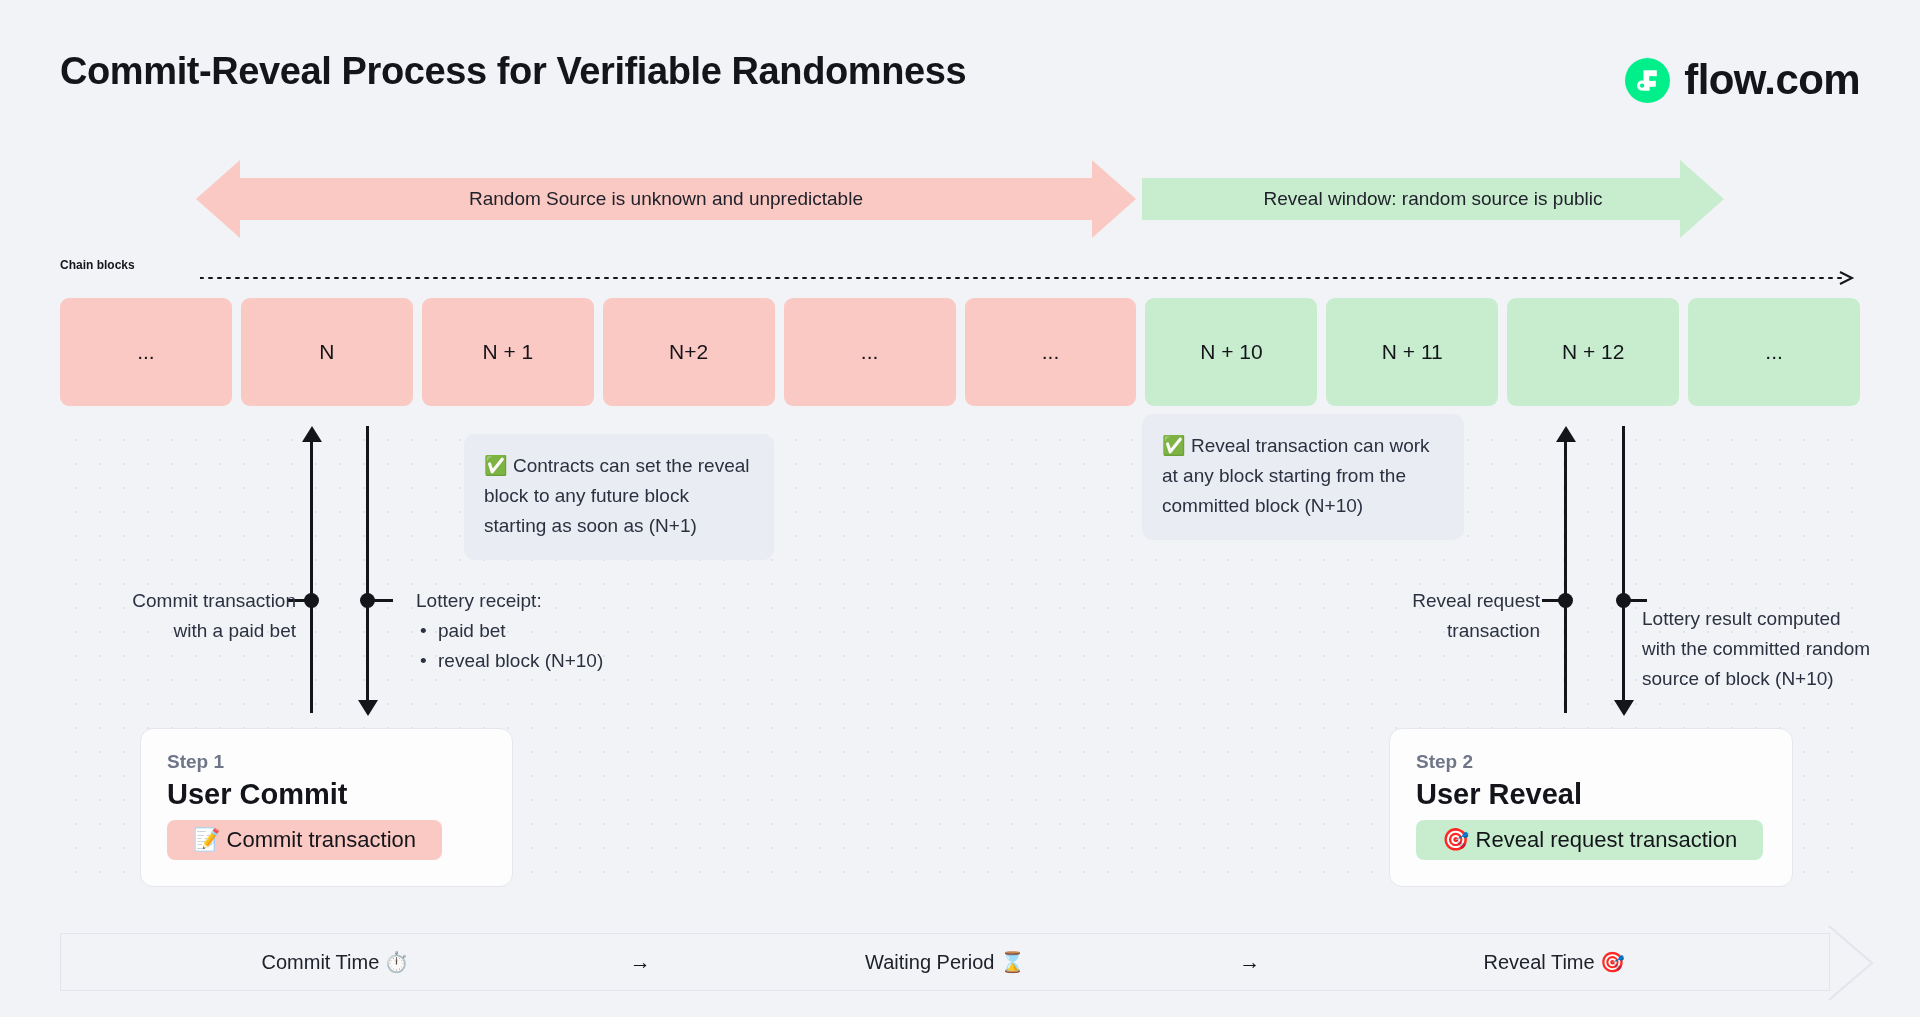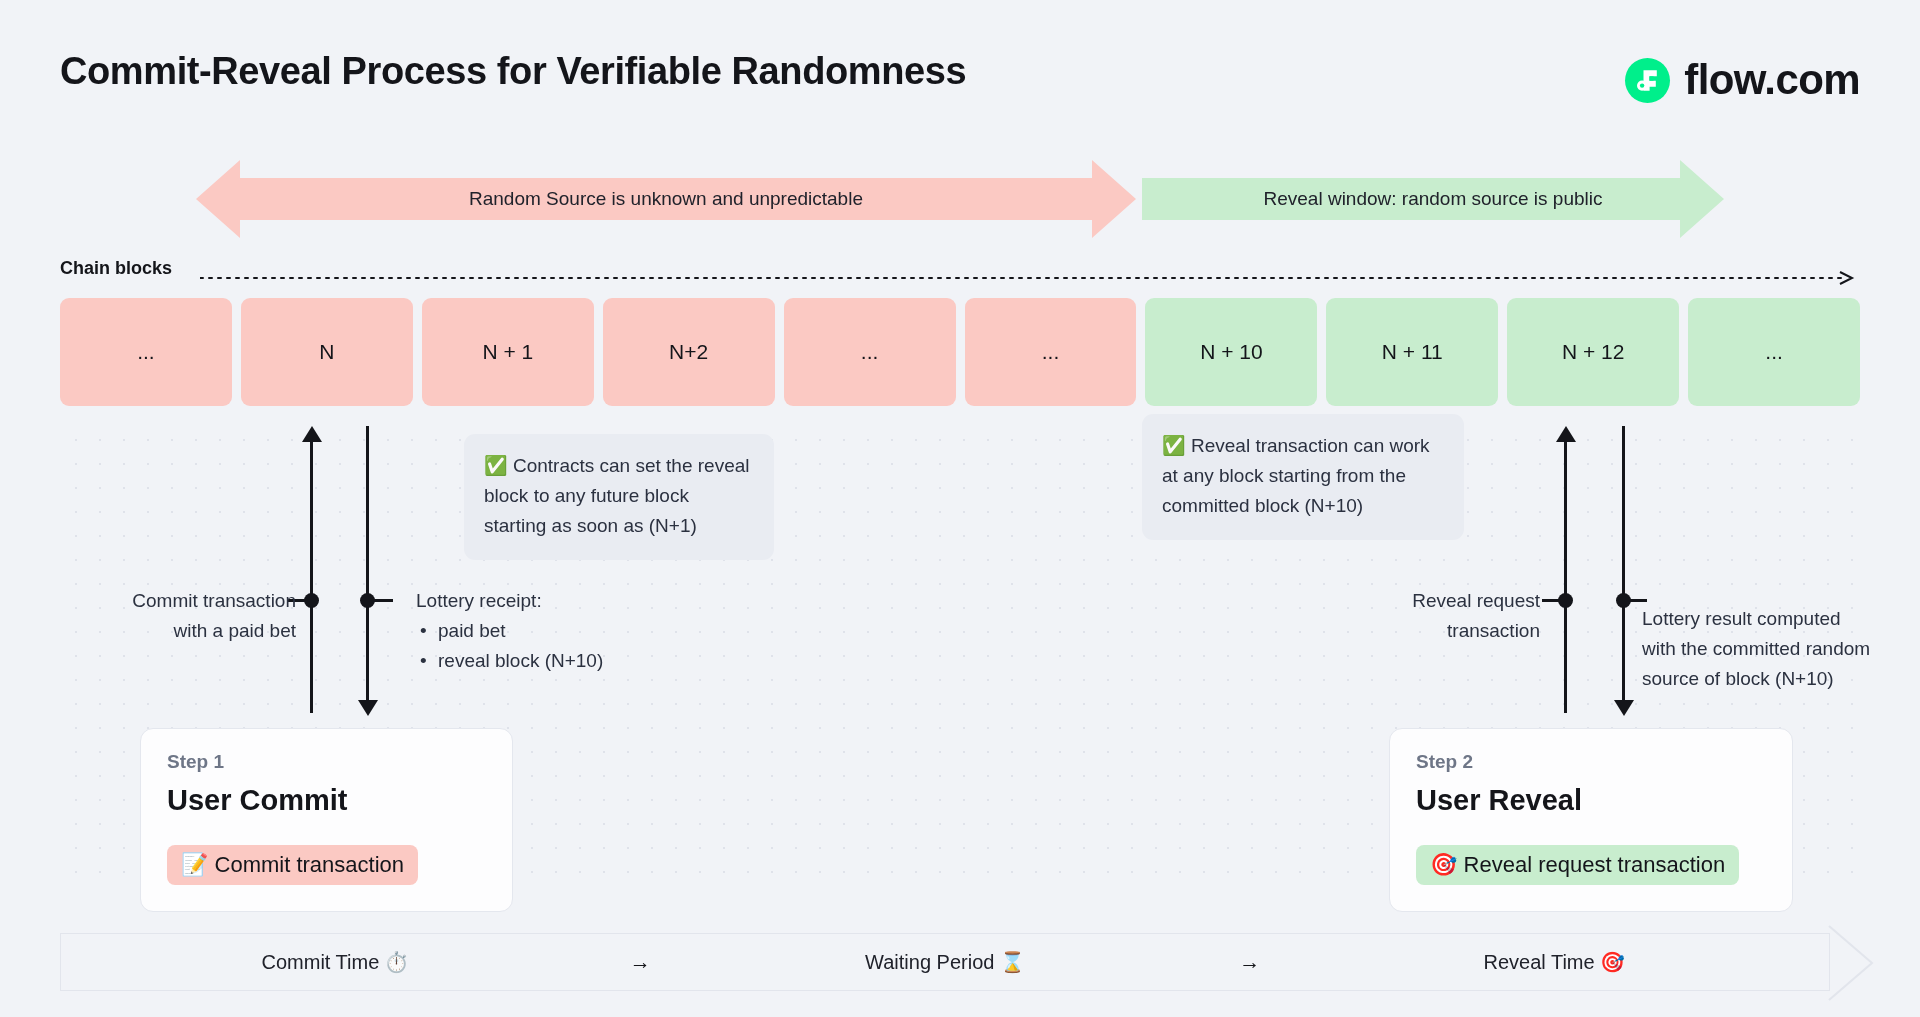--- a/index.html
+++ b/index.html
@@ -43,21 +43,21 @@
     position: absolute; inset: 0;
     display: flex; align-items: center; justify-content: center;
     font-size: 19px; color: #20222b;
   }
   #banner-unknown { left: 196px; width: 940px; }
   #banner-reveal  { left: 1142px; width: 582px; }
 
   
   #chain-blocks-label {
     position: absolute; left: 60px; top: 258px;
-    font-size: 18px; font-weight: 700; color: #14151a;
+    font-size: 12px; font-weight: 700; color: #14151a;
   }
   #chain-blocks-line {
     position: absolute; left: 200px; top: 271px; width: 1657px; height: 14px;
   }
 
   
   #blocks {
     position: absolute; left: 60px; top: 298px;
     width: 1800px; height: 108px;
     display: flex; gap: 9px;
@@ -121,24 +121,24 @@
 
   
   .step-card {
     position: absolute; background: #fdfdfe;
     border: 1px solid #e4e7ee; border-radius: 13px;
     padding: 22px 26px 26px 26px;
   }
   #step-1 { left: 140px; top: 728px; width: 373px; }
   #step-2 { left: 1389px; top: 728px; width: 404px; }
   .step-kicker { font-size: 19px; font-weight: 700; color: #6e7687; }
-  .step-title { font-size: 29px; font-weight: 700; color: #14151a; margin-top: 11px; }
+  .step-title { font-size: 29px; font-weight: 700; color: #14151a; margin-top: 5px; }
   .step-pill {
-    display: inline-block; margin-top: 28px;
-    border-radius: 8px; padding: 7px 14px;
+    display: inline-block; margin-top: 9px;
+    border-radius: 8px; padding: 7px 26px;
     font-size: 22px; color: #14151a; white-space: nowrap;
   }
   .step-pill.pink { background: #fbc9c3; }
   .step-pill.green { background: #c8edce; }
 
   
   #timeline {
     position: absolute; left: 60px; top: 933px;
     width: 1770px; height: 58px;
     background: #f1f3f7; border: 1px solid #e2e5ec;

